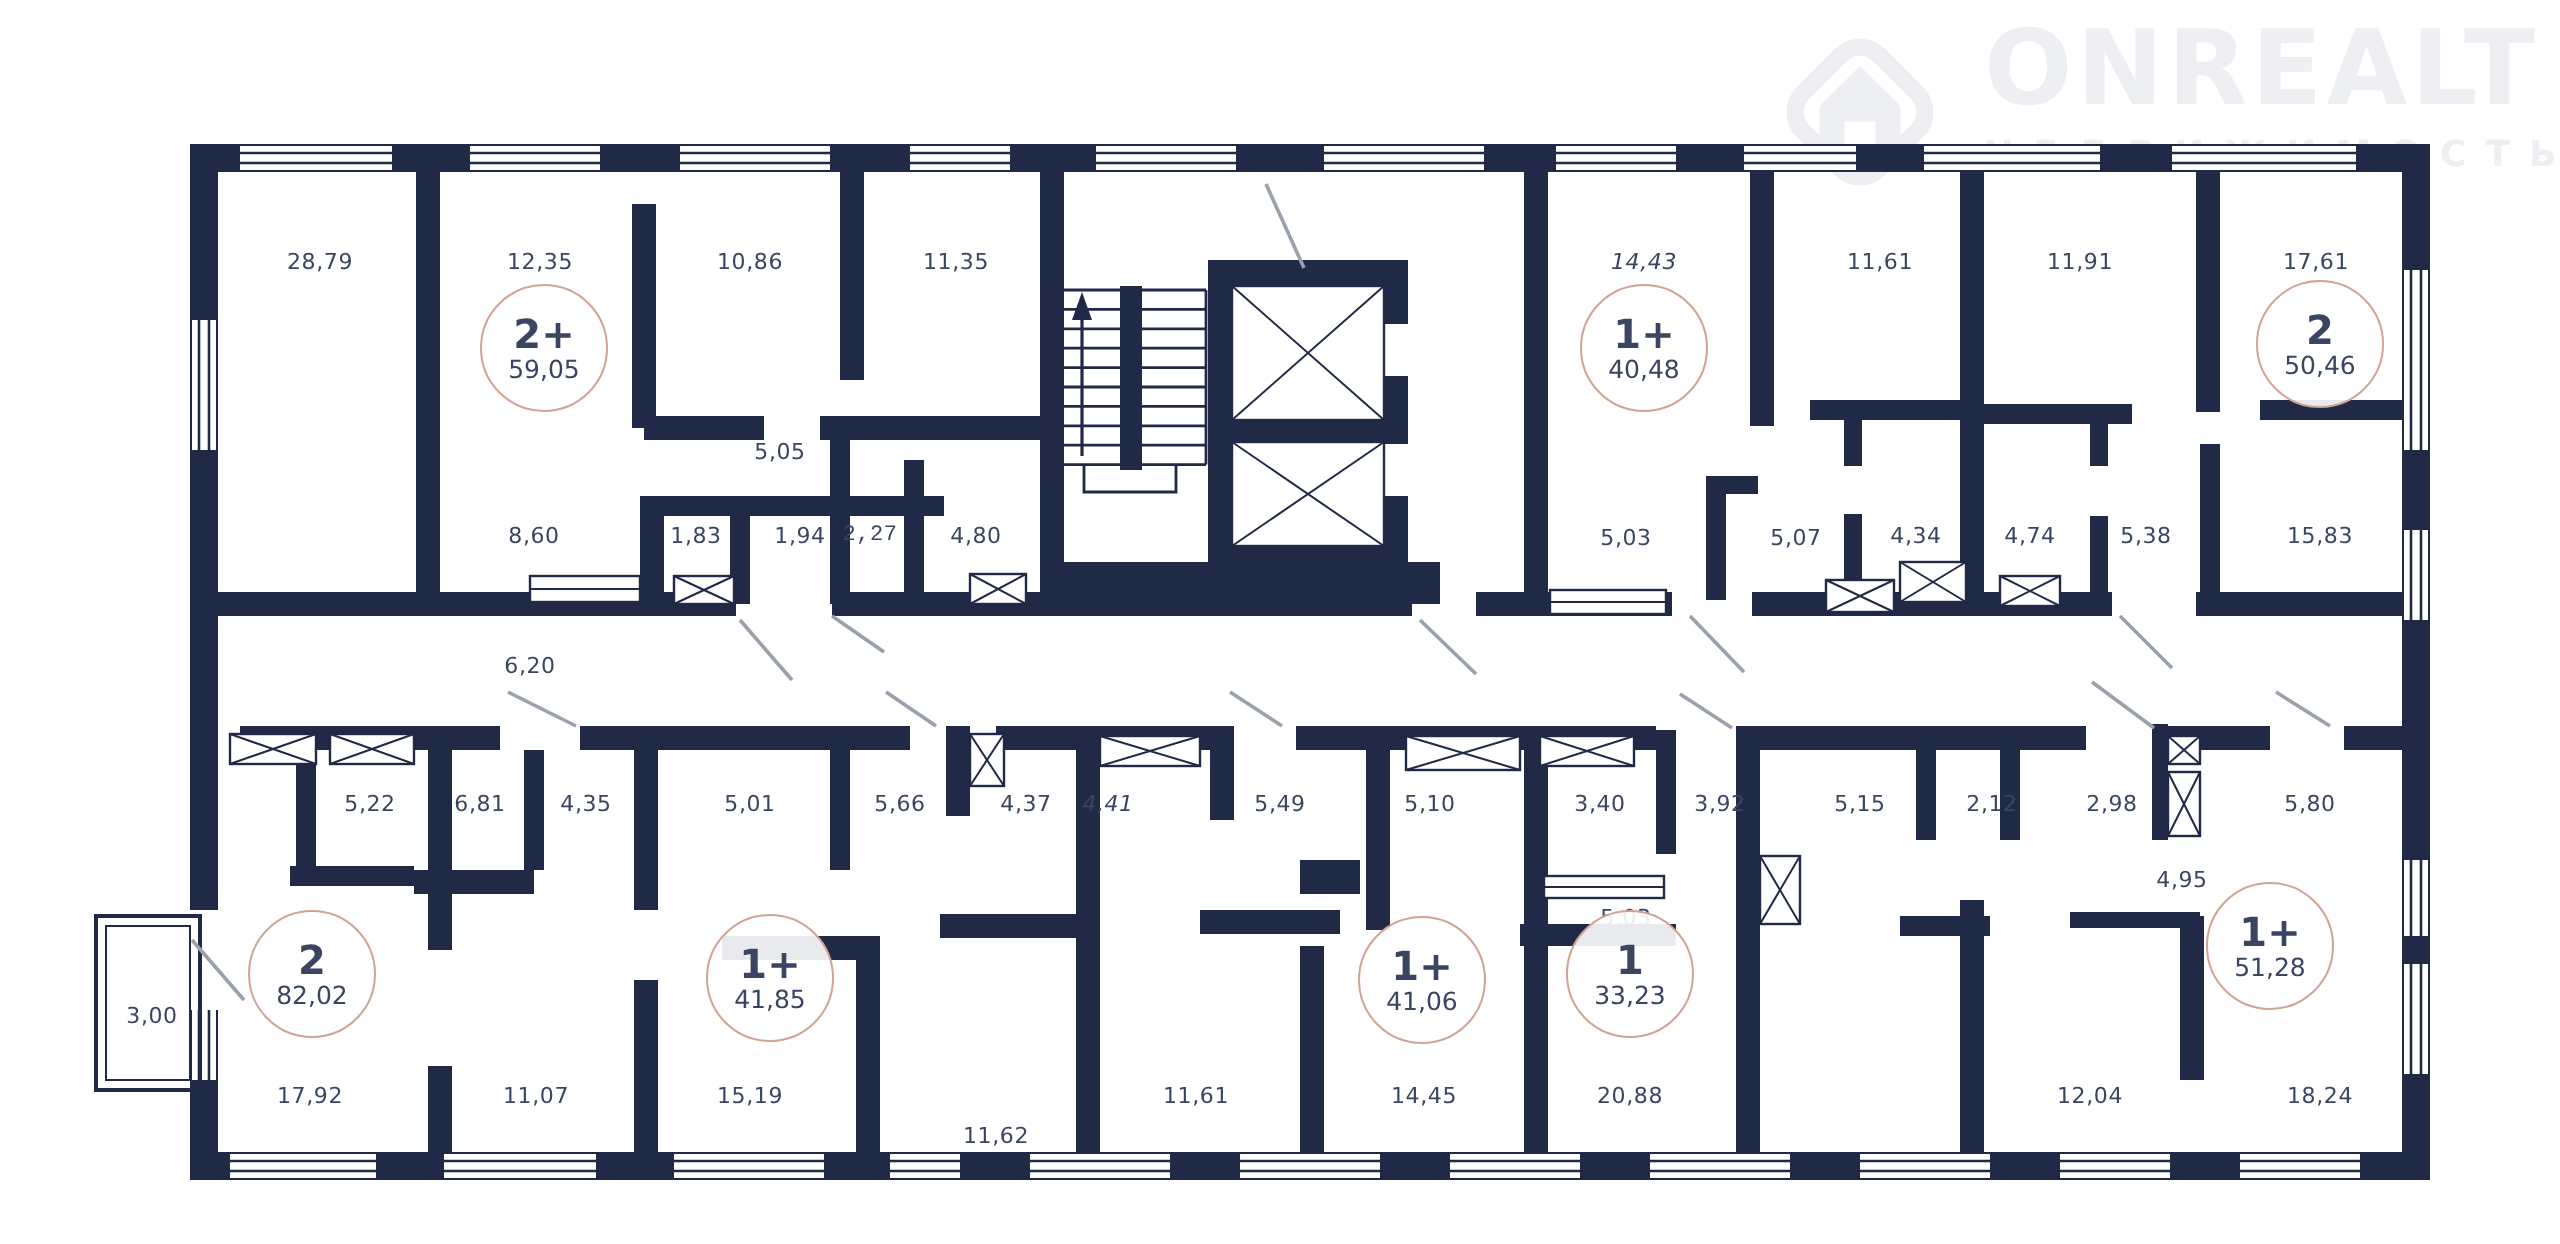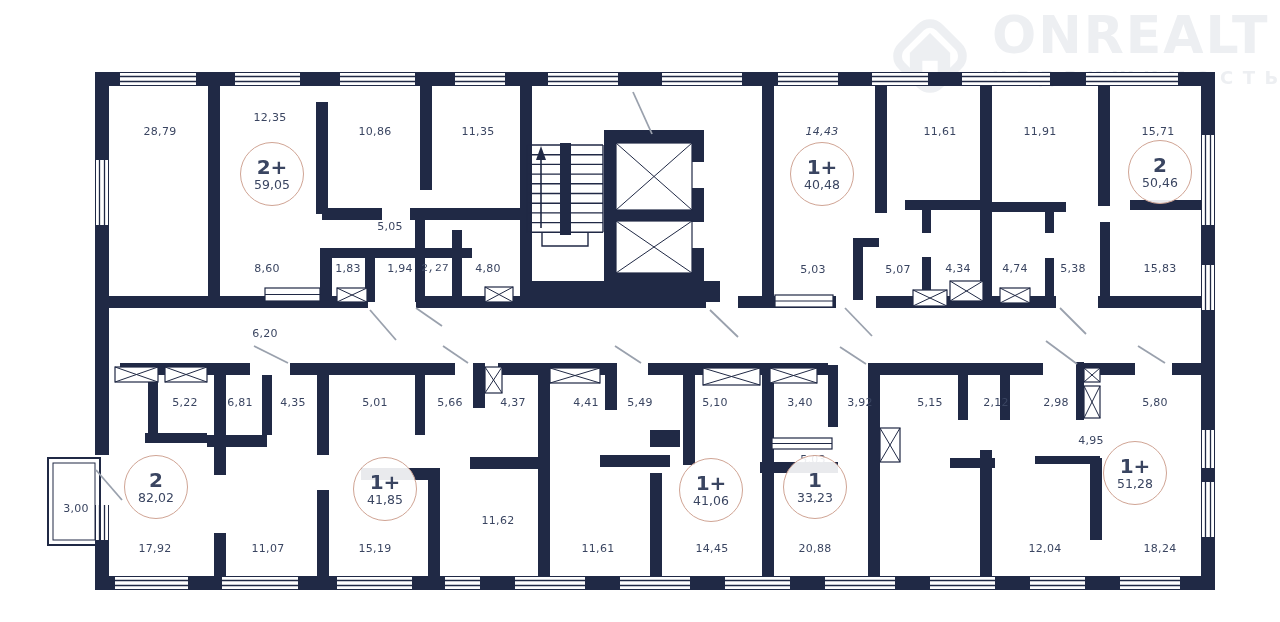--- a/index.html
+++ b/index.html
@@ -360,62 +360,62 @@
       <line class="dl" x1="615" y1="346" x2="641" y2="363"></line>
       <line class="dl" x1="840" y1="347" x2="866" y2="364"></line>
       <line class="dl" x1="1046" y1="341" x2="1077" y2="364"></line>
       <line class="dl" x1="1138" y1="346" x2="1165" y2="363"></line>
       <line class="dl" x1="96" y1="470" x2="122" y2="500"></line>
     </g>
   </svg>
 
   <div class="layer">
       <div class="room-label" style="left: 160px; top: 131px;">28,79</div>
-      <div class="room-label" style="left: 270px; top: 117px;">12,35</div>
+      <div class="room-label" style="left: 270px; top: 131px;">12,35</div>
       <div class="room-label" style="left: 375px; top: 131px;">10,86</div>
       <div class="room-label" style="left: 478px; top: 131px;">11,35</div>
       <div class="room-label" style="left: 822px; top: 131px; font-style: italic;">14,43</div>
       <div class="room-label" style="left: 940px; top: 131px;">11,61</div>
       <div class="room-label" style="left: 1040px; top: 131px;">11,91</div>
-      <div class="room-label" style="left: 1158px; top: 131px;">15,71</div>
+      <div class="room-label" style="left: 1158px; top: 131px;">17,61</div>
       <div class="room-label" style="left: 390px; top: 226px;">5,05</div>
       <div class="room-label" style="left: 267px; top: 268px;">8,60</div>
       <div class="room-label" style="left: 348px; top: 268px;">1,83</div>
       <div class="room-label" style="left: 400px; top: 268px;">1,94</div>
       <div class="room-label" style="left: 435px; top: 268px; font-family: Liberation Mono, monospace;">2,27</div>
       <div class="room-label" style="left: 488px; top: 268px;">4,80</div>
       <div class="room-label" style="left: 813px; top: 269px;">5,03</div>
       <div class="room-label" style="left: 898px; top: 269px;">5,07</div>
       <div class="room-label" style="left: 958px; top: 268px;">4,34</div>
       <div class="room-label" style="left: 1015px; top: 268px;">4,74</div>
       <div class="room-label" style="left: 1073px; top: 268px;">5,38</div>
       <div class="room-label" style="left: 1160px; top: 268px;">15,83</div>
       <div class="room-label" style="left: 265px; top: 333px;">6,20</div>
       <div class="room-label" style="left: 185px; top: 402px;">5,22</div>
       <div class="room-label" style="left: 240px; top: 402px; text-align: center;">6,81</div>
       <div class="room-label" style="left: 293px; top: 402px;">4,35</div>
       <div class="room-label" style="left: 375px; top: 402px;">5,01</div>
       <div class="room-label" style="left: 450px; top: 402px;">5,66</div>
       <div class="room-label" style="left: 513px; top: 402px;">4,37</div>
-      <div class="room-label" style="left: 586px; top: 402px;">4,41</div>
+      <div class="room-label" style="left: 554px; top: 402px; font-style: italic;">4,41</div>
       <div class="room-label" style="left: 640px; top: 402px;">5,49</div>
       <div class="room-label" style="left: 715px; top: 402px;">5,10</div>
       <div class="room-label" style="left: 800px; top: 402px;">3,40</div>
       <div class="room-label" style="left: 860px; top: 402px; text-align: right;">3,92</div>
       <div class="room-label" style="left: 930px; top: 402px;">5,15</div>
       <div class="room-label" style="left: 996px; top: 402px;">2,12</div>
       <div class="room-label" style="left: 1056px; top: 402px;">2,98</div>
       <div class="room-label" style="left: 1155px; top: 402px;">5,80</div>
       <div class="room-label" style="left: 1059px; top: 440px; margin-left: 32px;">4,95</div>
       <div class="room-label" style="left: 813px; top: 459px;">5,03</div>
       <div class="room-label" style="left: 76px; top: 508px;">3,00</div>
       <div class="room-label" style="left: 155px; top: 548px;">17,92</div>
       <div class="room-label" style="left: 268px; top: 548px;">11,07</div>
       <div class="room-label" style="left: 375px; top: 548px;">15,19</div>
-      <div class="room-label" style="left: 498px; top: 520px;">11,62</div>
+      <div class="room-label" style="left: 498px; top: 568px;">11,62</div>
       <div class="room-label" style="left: 598px; top: 548px;">11,61</div>
       <div class="room-label" style="left: 712px; top: 548px;">14,45</div>
       <div class="room-label" style="left: 815px; top: 548px;">20,88</div>
       <div class="room-label" style="left: 1045px; top: 548px;">12,04</div>
       <div class="room-label" style="left: 1160px; top: 548px;">18,24</div>
     </div>
 
   <div class="layer">
       <div class="badge" style="left: 272px; top: 174px;">
         <div class="t">2+</div>

